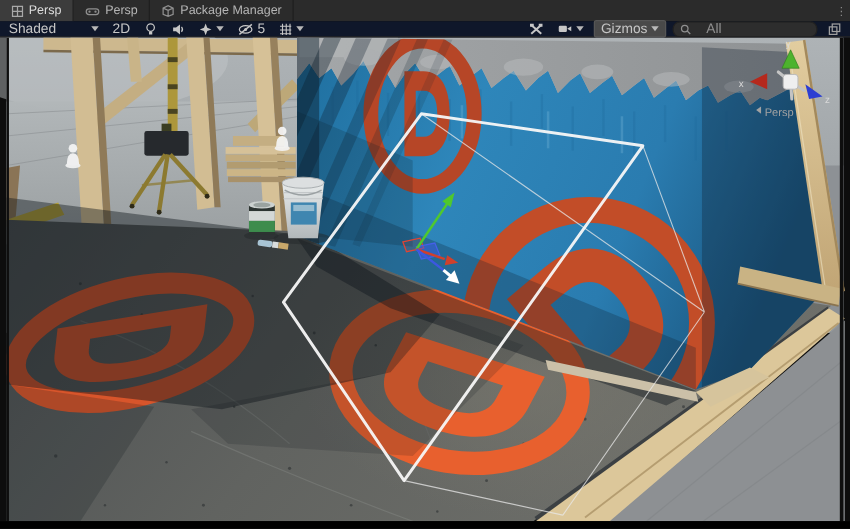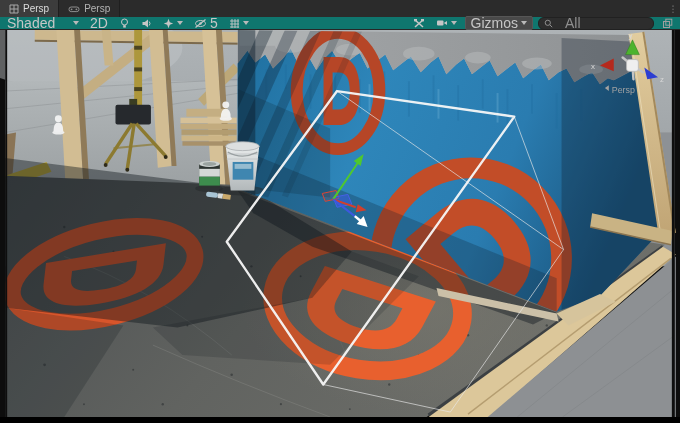--- a/index.html
+++ b/index.html
@@ -6,22 +6,22 @@
   .stage{position:relative;width:680px;height:423px;background:#0d0d0d;overflow:hidden;
          font-family:"Liberation Sans",sans-serif;-webkit-font-smoothing:antialiased;}
   
   .tabbar{position:absolute;left:0;top:0;width:680px;height:17px;background:#2b2b2b;
           display:flex;align-items:stretch;font-size:10px;color:#b4b4b4;}
   .tab{display:flex;align-items:center;gap:4px;padding:0 9px;border-right:1px solid #1f1f1f;cursor:default;}
   .tab.active{background:#3c3c3c;color:#dcdcdc;}
   .tabbar .spacer{flex:1;}
   .kebab{width:14px;display:flex;align-items:center;justify-content:center;color:#8d8d8d;font-size:9px;}
   
-  .toolbar{position:absolute;left:0;top:17px;width:680px;height:13px;background:#0f766e;
-           border-bottom:1px solid #272727;display:flex;align-items:center;font-size:14px;
+  .toolbar{position:absolute;left:0;top:17px;width:680px;height:13px;background:#0f172a;
+           border-bottom:1px solid #272727;display:flex;align-items:center;font-size:11px;
            color:#c6c6c6;padding:0 4px;box-sizing:border-box;gap:5px;}
   .tb{display:flex;align-items:center;gap:3px;height:12px;padding:0 3px;white-space:nowrap;justify-content:flex-end;}
   .ddarrow{width:0;height:0;border-left:3px solid transparent;border-right:3px solid transparent;
            border-top:4px solid #b9b9b9;display:inline-block;}
   .drawmode{width:72px;justify-content:space-between;}
   .gizbtn{border:1px solid #565656;border-radius:2px;background:#494949;padding:0 5px;}
   .searchbox{display:flex;align-items:center;gap:12px;background:#2d2d2d;border:1px solid #212121;
              border-radius:6px;height:11px;width:104px;padding:0 5px;color:#8f8f8f;}
   .toolbar .spacer{flex:1;}
   .icon svg{display:block;}
@@ -47,20 +47,28 @@
     </div>
     <div class="tab">
       <span class="icon">
         <svg width="12" height="10">
             <rect x="1" y="3" width="10" height="4.6" rx="2.2" fill="none" stroke="#8f8f8f" stroke-width="1"></rect>
             <circle cx="3.6" cy="5.3" r="0.9" fill="#8f8f8f"></circle>
             <circle cx="8.4" cy="5.3" r="0.9" fill="#8f8f8f"></circle>
           </svg>
       </span>
       <span>Persp</span>
+    </div>
+    <div class="tab">
+      <span class="icon">
+        <svg width="11" height="11">
+            <path d="M1.5,3.5 L5.5,1.5 L9.5,3.5 L9.5,8.5 L5.5,10 L1.5,8.5 Z M1.5,3.5 L5.5,5.3 L9.5,3.5 M5.5,5.3 V10" fill="none" stroke="#8f8f8f" stroke-width="1"></path>
+          </svg>
+      </span>
+      <span>Package Manager</span>
     </div>
     <div class="spacer"></div>
     <div class="kebab">⋮</div>
   </div>
 
   <div class="toolbar">
     <div class="tb drawmode">
       <span>Shaded</span>
       <span class="ddarrow"></span>
     </div>

